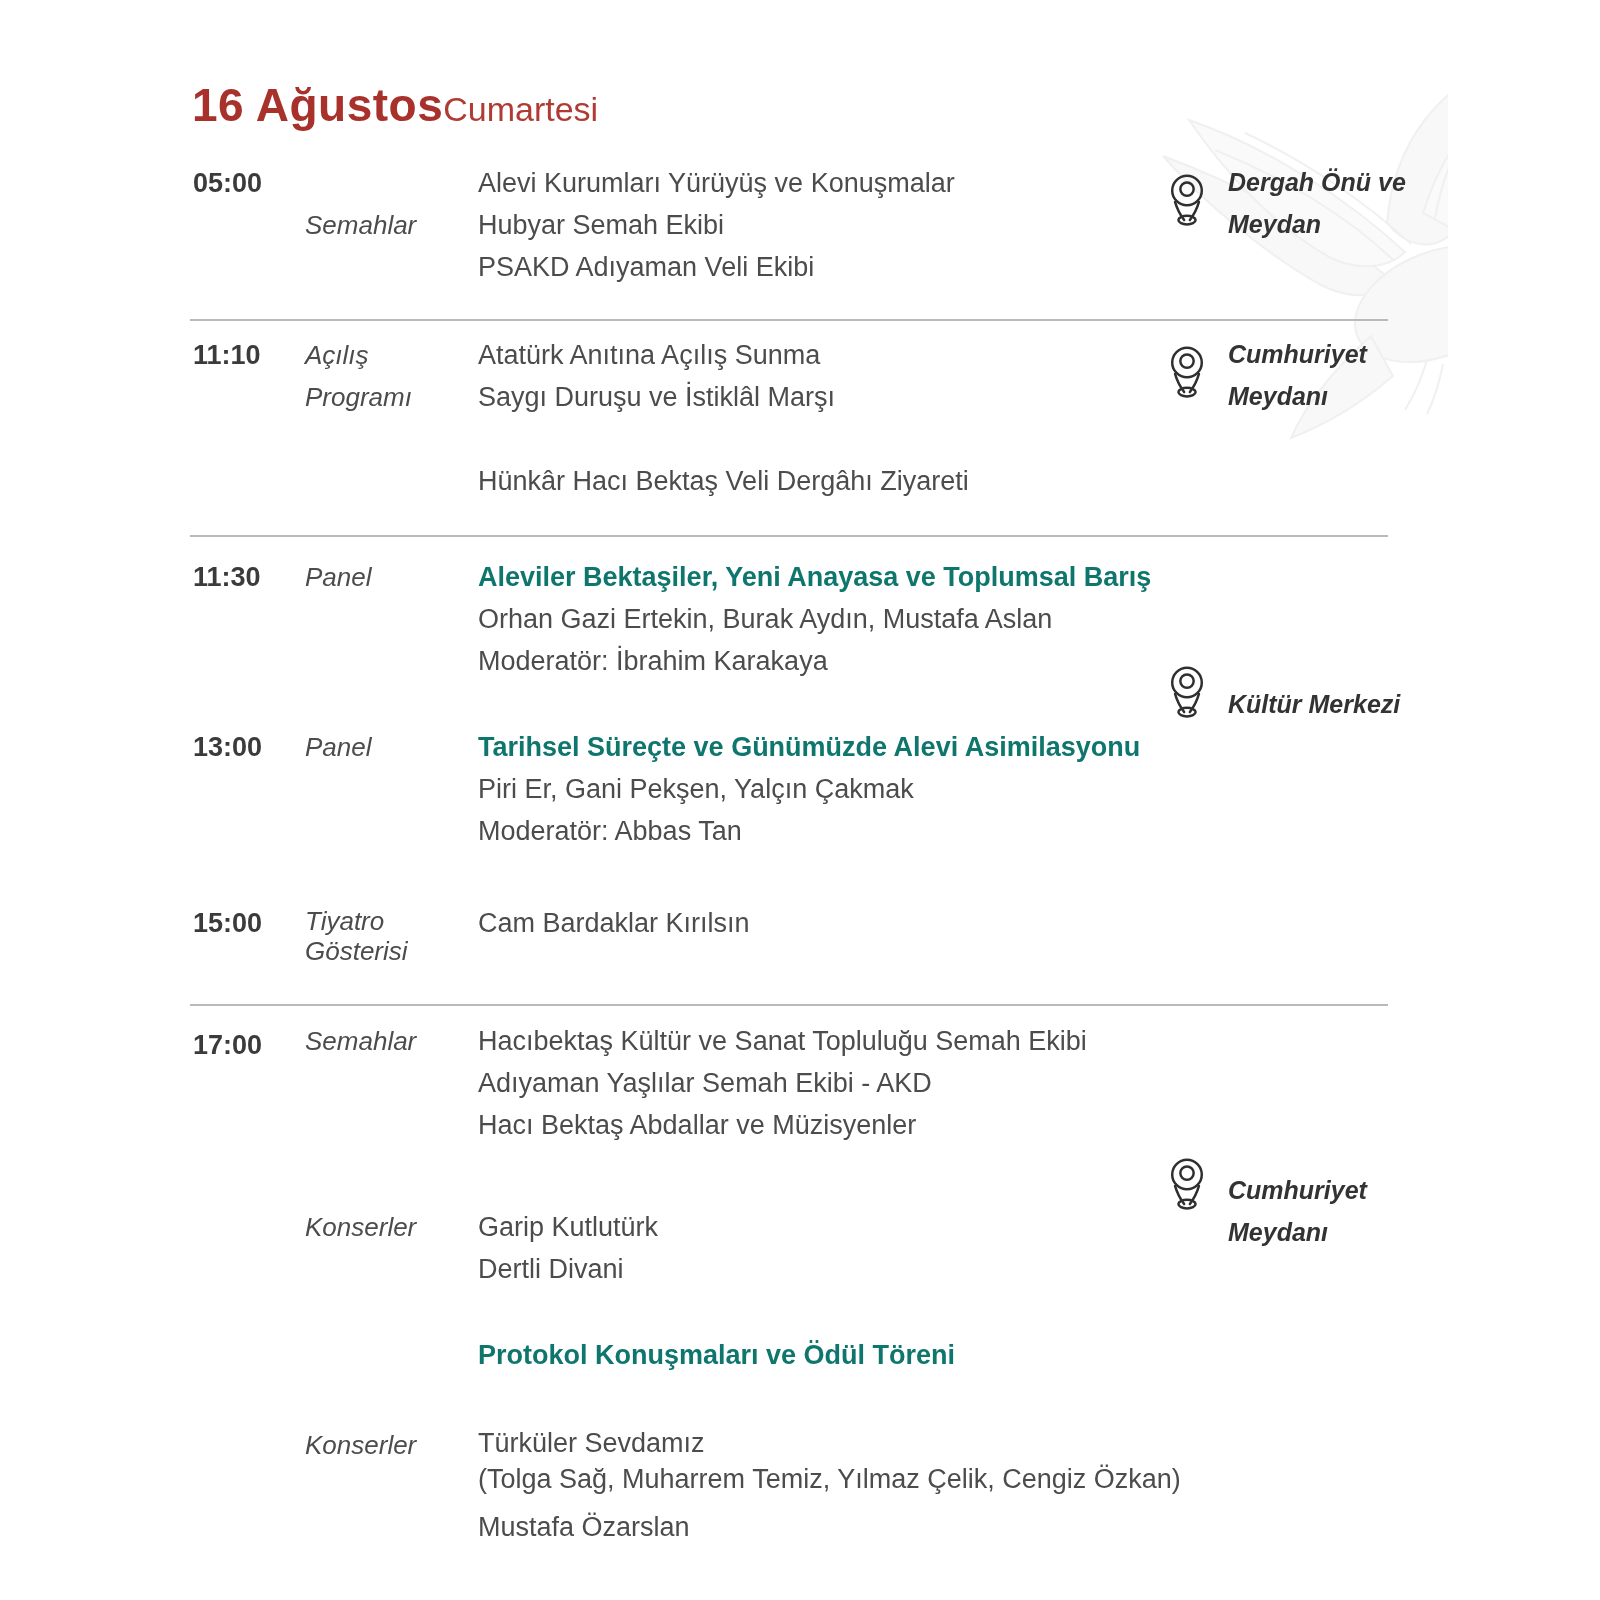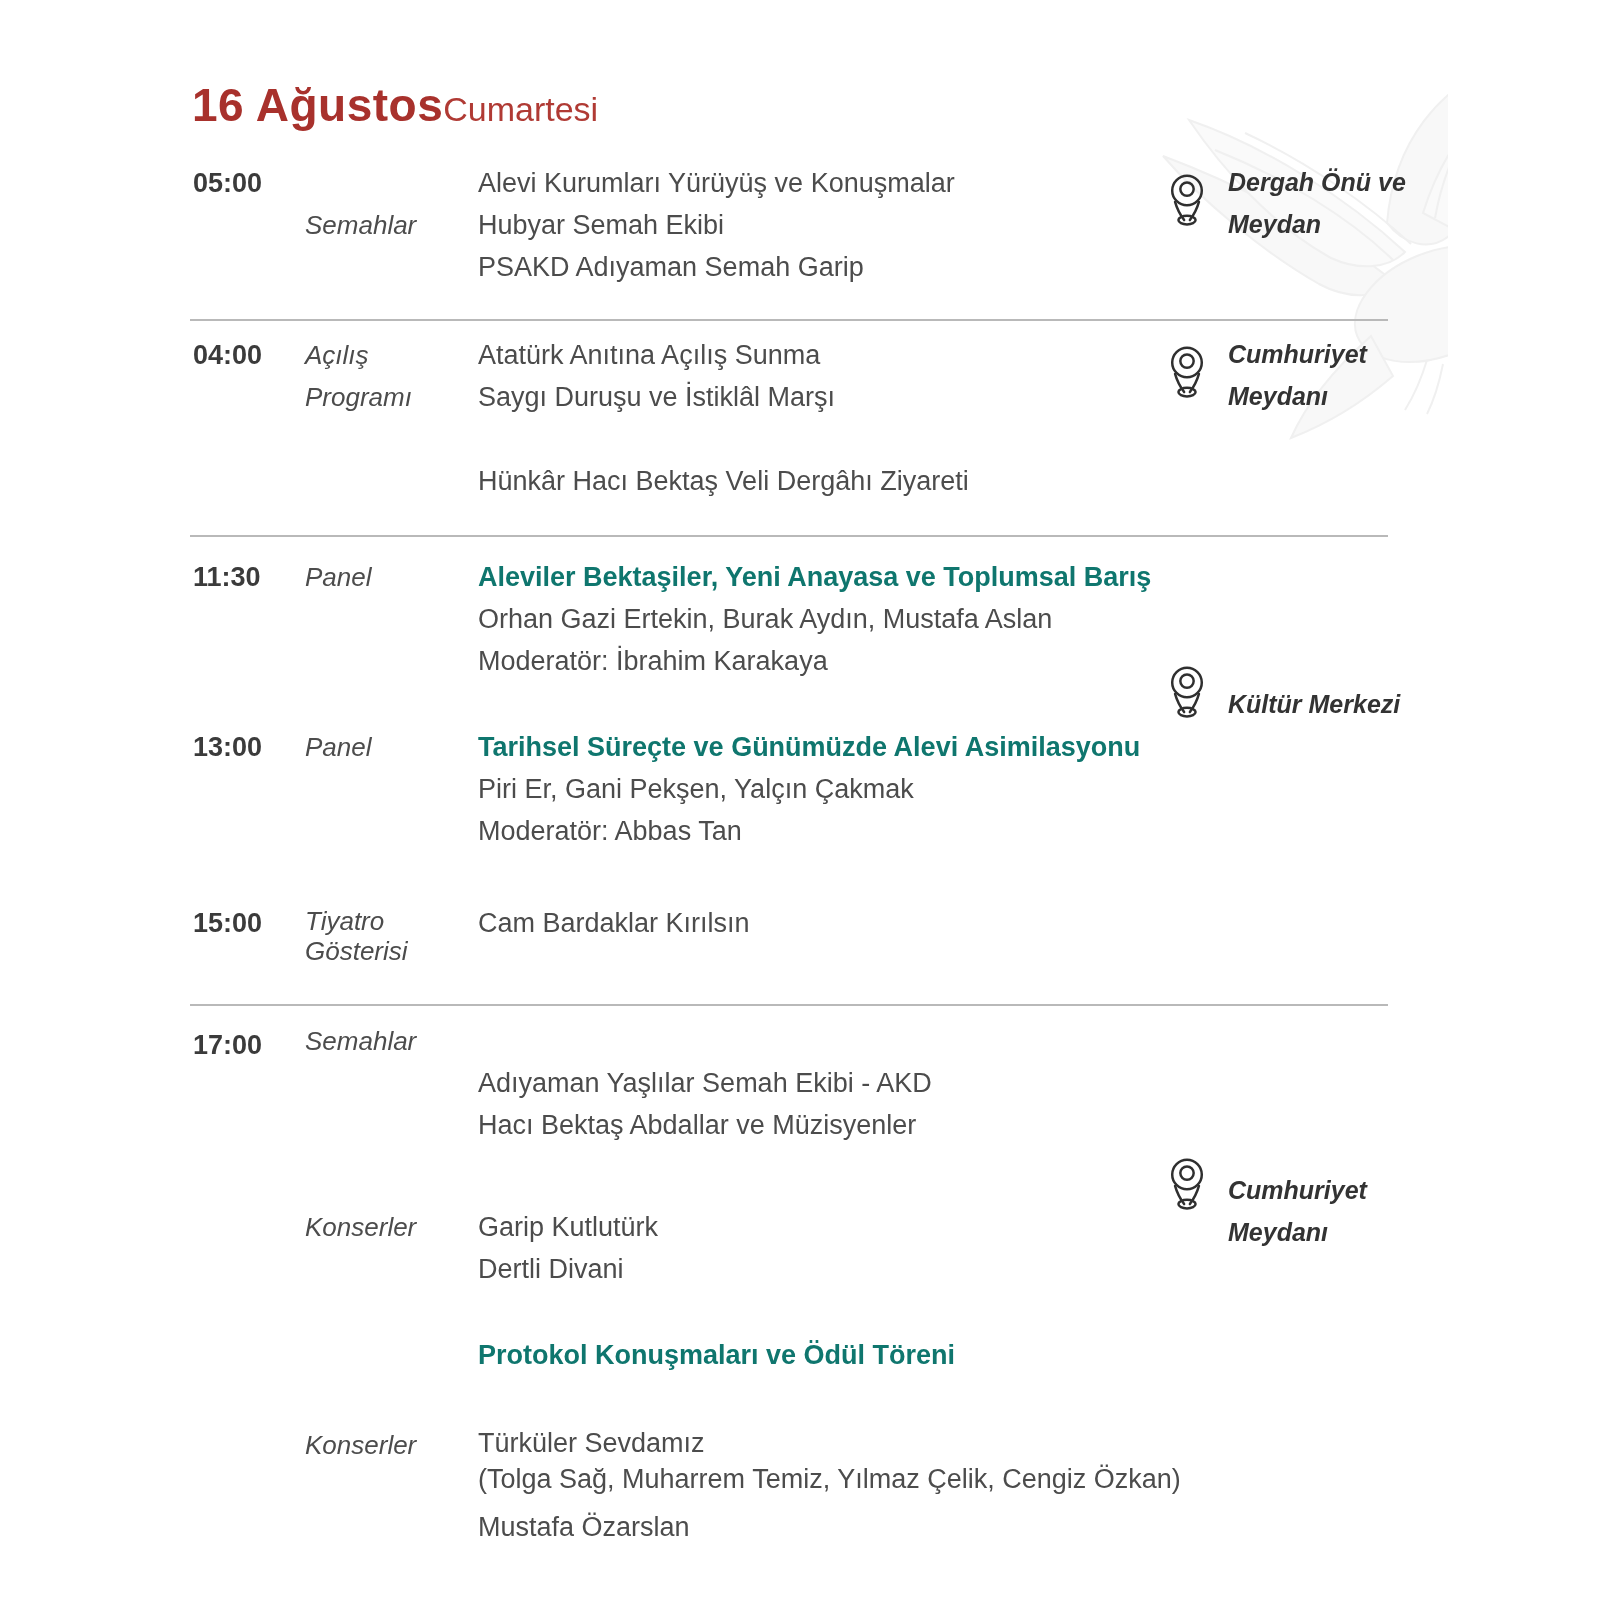--- a/index.html
+++ b/index.html
@@ -46,39 +46,39 @@
 
   <div class="title-row">
     <span class="title-date">16 Ağustos</span>
     <span class="title-day">Cumartesi</span>
   </div>
 
   <div class="time" style="top:168px">05:00</div>
   <div class="cat" style="top:210px">Semahlar</div>
   <div class="evt" style="top:168px">Alevi Kurumları Yürüyüş ve Konuşmalar</div>
   <div class="evt" style="top:210px">Hubyar Semah Ekibi</div>
-  <div class="evt" style="top:252px">PSAKD Adıyaman Semah Garip</div>
+  <div class="evt" style="top:252px">PSAKD Adıyaman Veli Ekibi</div>
 
   <div class="pin" style="top:172px">
     <svg viewBox="0 0 44 60" width="42" height="58">
       <g fill="none" stroke="#2F2F2F" stroke-width="2.6" stroke-linecap="round">
         <circle cx="22" cy="19" r="15.5"></circle>
         <circle cx="22" cy="17.5" r="7"></circle>
         <path d="M9.5 31 C12 40 16 46 19 50"></path>
         <path d="M34.5 31 C32 40 28 46 25 50"></path>
         <ellipse cx="22" cy="50" rx="9" ry="4.5"></ellipse>
       </g>
     </svg>
   </div>
   <div class="loc" style="top:168px">Dergah Önü ve</div>
   <div class="loc" style="top:210px">Meydan</div>
 
   <div class="divider" style="top:319px"></div>
 
-  <div class="time" style="top:340px">04:00</div>
+  <div class="time" style="top:340px">11:10</div>
   <div class="cat" style="top:340px">Açılış</div>
   <div class="cat" style="top:382px">Programı</div>
   <div class="evt" style="top:340px">Atatürk Anıtına Açılış Sunma</div>
   <div class="evt" style="top:382px">Saygı Duruşu ve İstiklâl Marşı</div>
   <div class="evt" style="top:466px">Hünkâr Hacı Bektaş Veli Dergâhı Ziyareti</div>
 
   <div class="pin" style="top:344px">
     <svg viewBox="0 0 44 60" width="42" height="58">
       <g fill="none" stroke="#2F2F2F" stroke-width="2.6" stroke-linecap="round">
         <circle cx="22" cy="19" r="15.5"></circle>
@@ -121,20 +121,21 @@
 
   <div class="time" style="top:908px">15:00</div>
   <div class="cat" style="top:906px">Tiyatro</div>
   <div class="cat" style="top:936px">Gösterisi</div>
   <div class="evt" style="top:908px">Cam Bardaklar Kırılsın</div>
 
   <div class="divider" style="top:1004px"></div>
 
   <div class="time" style="top:1030px">17:00</div>
   <div class="cat" style="top:1026px">Semahlar</div>
+  <div class="evt" style="top:1026px">Hacıbektaş Kültür ve Sanat Topluluğu Semah Ekibi</div>
   <div class="evt" style="top:1068px">Adıyaman Yaşlılar Semah Ekibi - AKD</div>
   <div class="evt" style="top:1110px">Hacı Bektaş Abdallar ve Müzisyenler</div>
 
   <div class="pin" style="top:1156px">
     <svg viewBox="0 0 44 60" width="42" height="58">
       <g fill="none" stroke="#2F2F2F" stroke-width="2.6" stroke-linecap="round">
         <circle cx="22" cy="19" r="15.5"></circle>
         <circle cx="22" cy="17.5" r="7"></circle>
         <path d="M9.5 31 C12 40 16 46 19 50"></path>
         <path d="M34.5 31 C32 40 28 46 25 50"></path>

